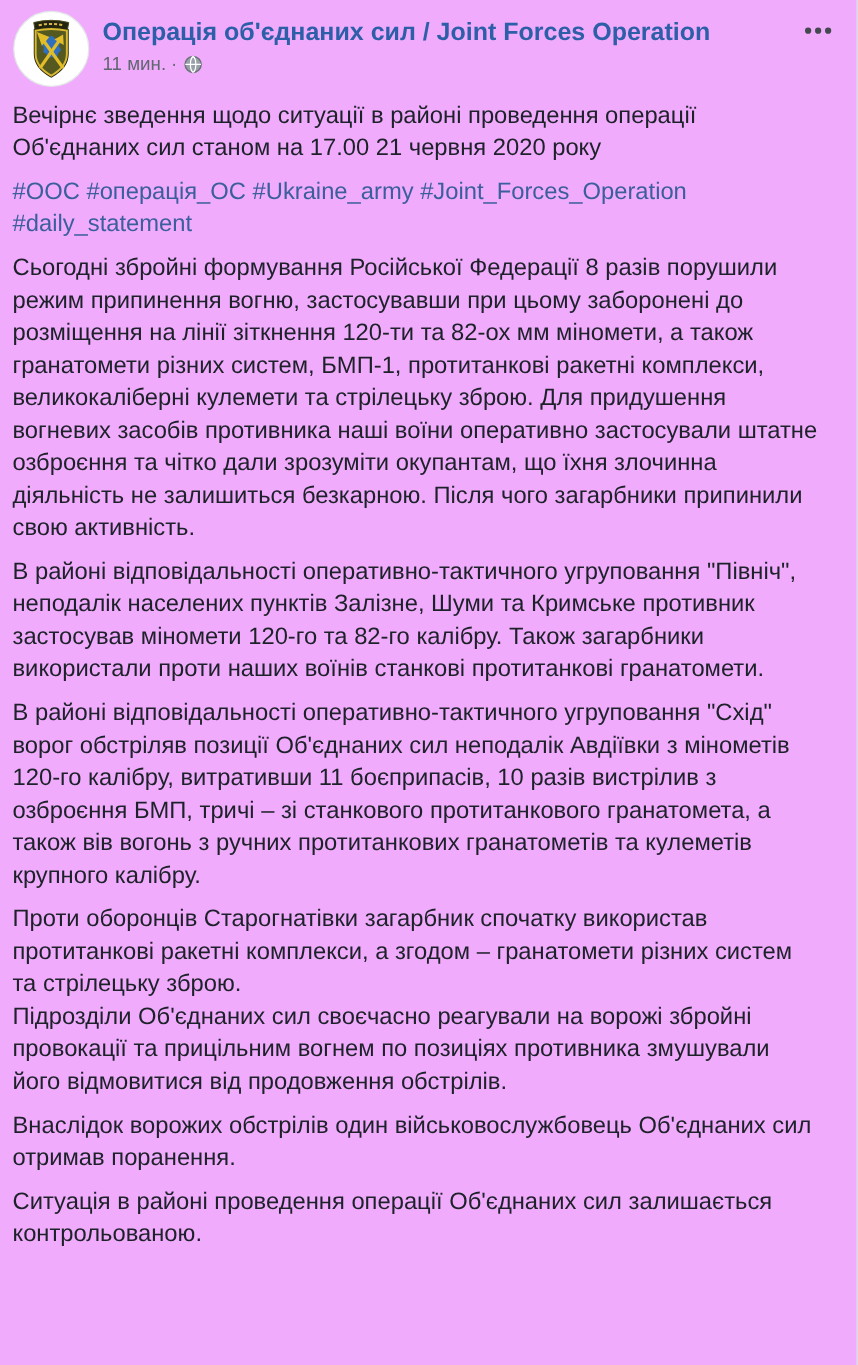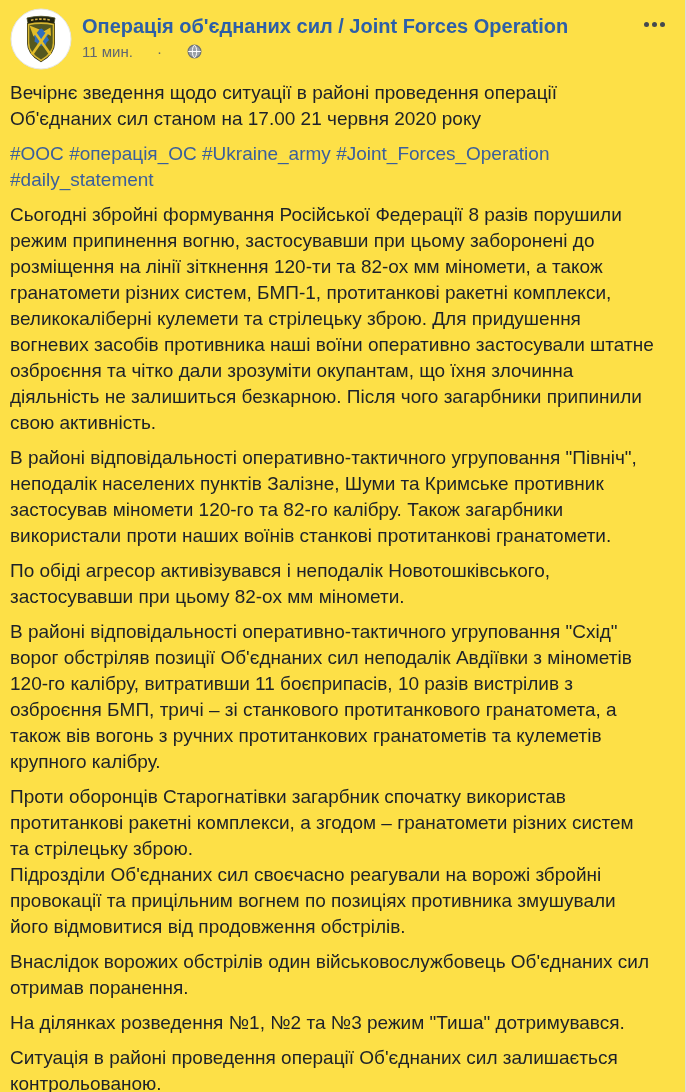--- a/index.html
+++ b/index.html
@@ -13,42 +13,42 @@
   }
   *{box-sizing:border-box;}
   html,body{margin:0;padding:0;background:#fff;}
   body{
     width:686px;height:1092px;overflow:hidden;
     font-family:"Liberation Sans","DejaVu Sans",sans-serif;
     -webkit-font-smoothing:antialiased;
   }
   .post{
     width:686px;height:1092px;
-    background:#fde047;
+    background:#f0abfc;
     border-right:1px solid var(--border);
     padding:0;
   }
   
   .post-header{
     display:flex;align-items:flex-start;
     padding:8px 12px 6px 10px;
     position:relative;
   }
   .avatar-link{display:block;width:62px;height:62px;flex:0 0 62px;margin-right:10px;cursor:pointer;}
   .avatar-link svg{display:block;}
   .header-text{flex:1 1 auto;min-width:0;padding-top:6px;}
   .page-name{
     display:inline-block;
     font-size:20px;line-height:24px;font-weight:bold;
     color:var(--link-blue);text-decoration:none;cursor:pointer;
   }
   .meta{
     margin-top:4px;
     display:flex;align-items:center;
-    font-size:15px;line-height:19px;color:var(--muted);gap:20px;
+    font-size:15px;line-height:19px;color:var(--muted);
   }
   .timestamp{color:var(--muted);text-decoration:none;cursor:pointer;}
   .meta .sep{margin:0 5px 0 4px;color:var(--muted);}
   .globe{display:inline-flex;align-items:center;}
   .more-button{
     position:absolute;top:12px;right:14px;
     width:34px;height:24px;
     display:flex;align-items:center;justify-content:center;gap:3px;
     background:none;border:none;border-radius:3px;cursor:pointer;padding:0;
   }
@@ -119,22 +119,20 @@
     <p class="hashtags">
       <a>#ООС</a>
       <a>#операція_ОС</a>
       <a>#Ukraine_army</a>
       <a>#Joint_Forces_Operation</a>
       <a>#daily_statement</a>
     </p>
 
     <p>Сьогодні збройні формування Російської Федерації 8 разів порушили режим припинення вогню, застосувавши при цьому заборонені до розміщення на лінії зіткнення 120-ти та 82-ох мм міномети, а також гранатомети різних систем, БМП-1, протитанкові ракетні комплекси, великокаліберні кулемети та стрілецьку зброю. Для придушення вогневих засобів противника наші воїни оперативно застосували штатне озброєння та чітко дали зрозуміти окупантам, що їхня злочинна діяльність не залишиться безкарною. Після чого загарбники припинили свою активність.</p>
     <p>В районі відповідальності оперативно-тактичного угруповання "Північ", неподалік населених пунктів Залізне, Шуми та Кримське противник застосував міномети 120-го та 82-го калібру. Також загарбники використали проти наших воїнів станкові протитанкові гранатомети.</p>
-    <p>По обіді агресор активізувався і неподалік Новотошківського, застосувавши при цьому 82-ох мм міномети.</p>
     <p>В районі відповідальності оперативно-тактичного угруповання "Схід" ворог обстріляв позиції Об'єднаних сил неподалік Авдіївки з мінометів 120-го калібру, витративши 11 боєприпасів, 10 разів вистрілив з озброєння БМП, тричі – зі станкового протитанкового гранатомета, а також вів вогонь з ручних протитанкових гранатометів та кулеметів крупного калібру.</p>
     <p class="mb0">Проти оборонців Старогнатівки загарбник спочатку використав протитанкові ракетні комплекси, а згодом – гранатомети різних систем та стрілецьку зброю.</p>
     <p>Підрозділи Об'єднаних сил своєчасно реагували на ворожі збройні провокації та прицільним вогнем по позиціях противника змушували його відмовитися від продовження обстрілів.</p>
     <p>Внаслідок ворожих обстрілів один військовослужбовець Об'єднаних сил отримав поранення.</p>
-    <p>На ділянках розведення №1, №2 та №3 режим "Тиша" дотримувався.</p>
     <p>Ситуація в районі проведення операції Об'єднаних сил залишається контрольованою.</p>
   </div>
 
 </div>
 
 </body></html>

